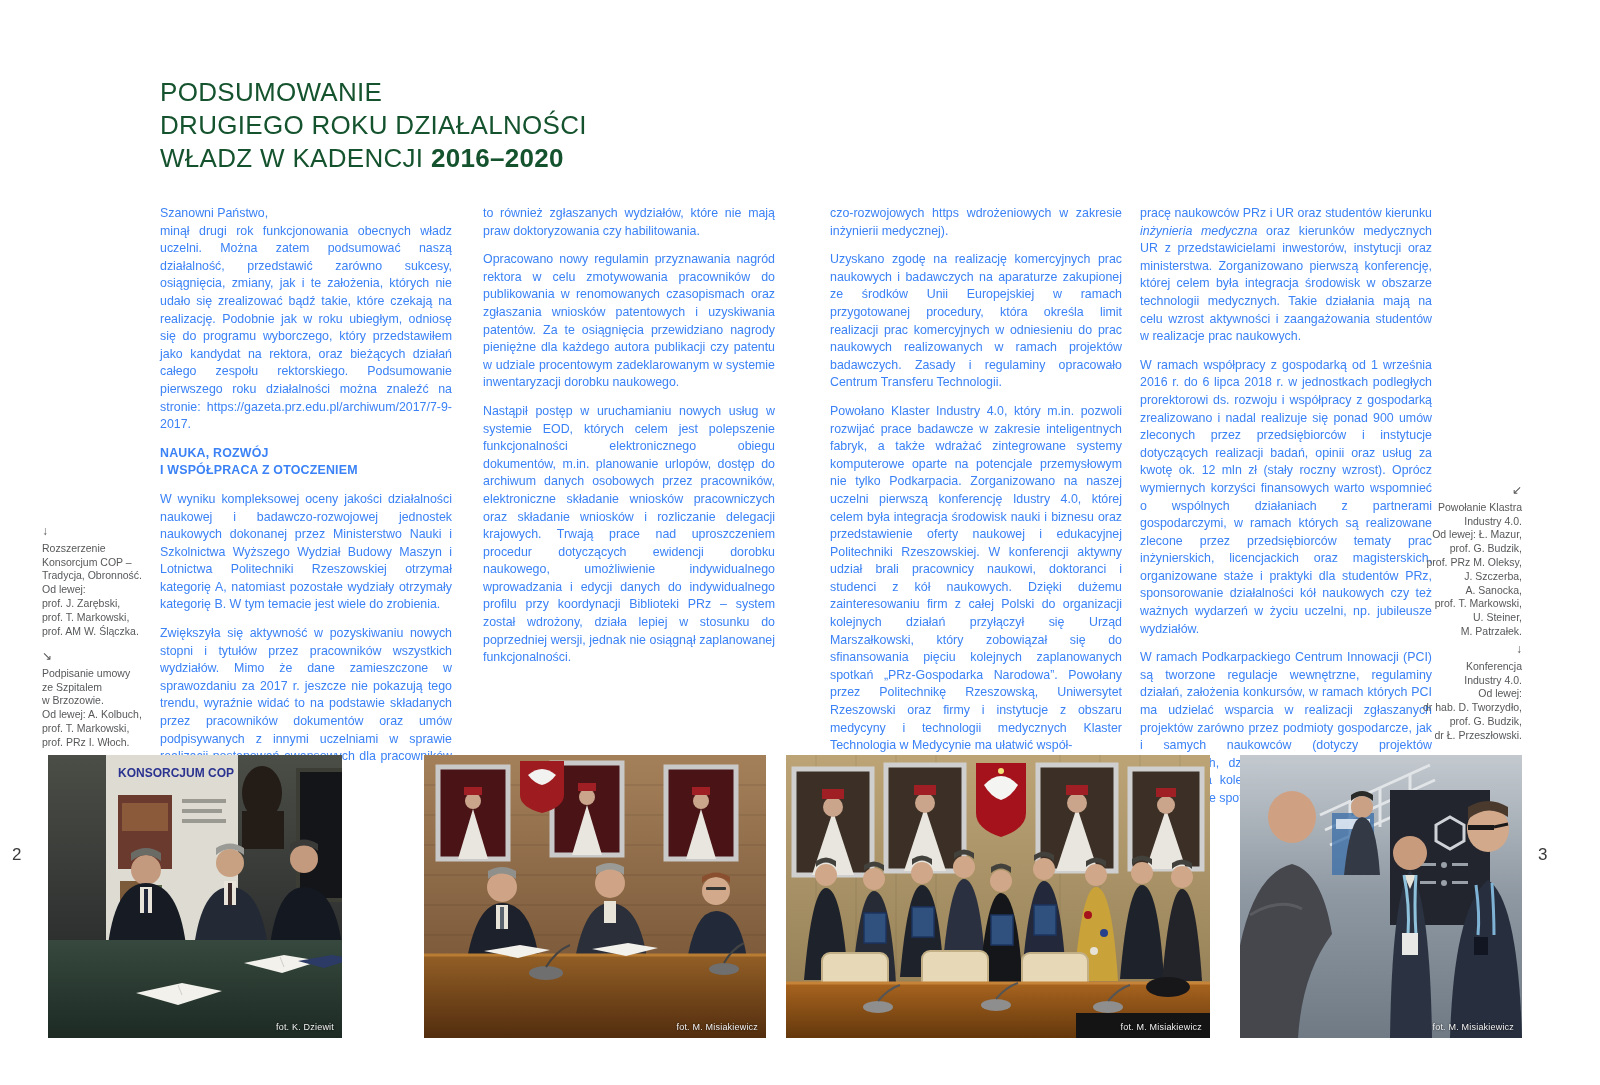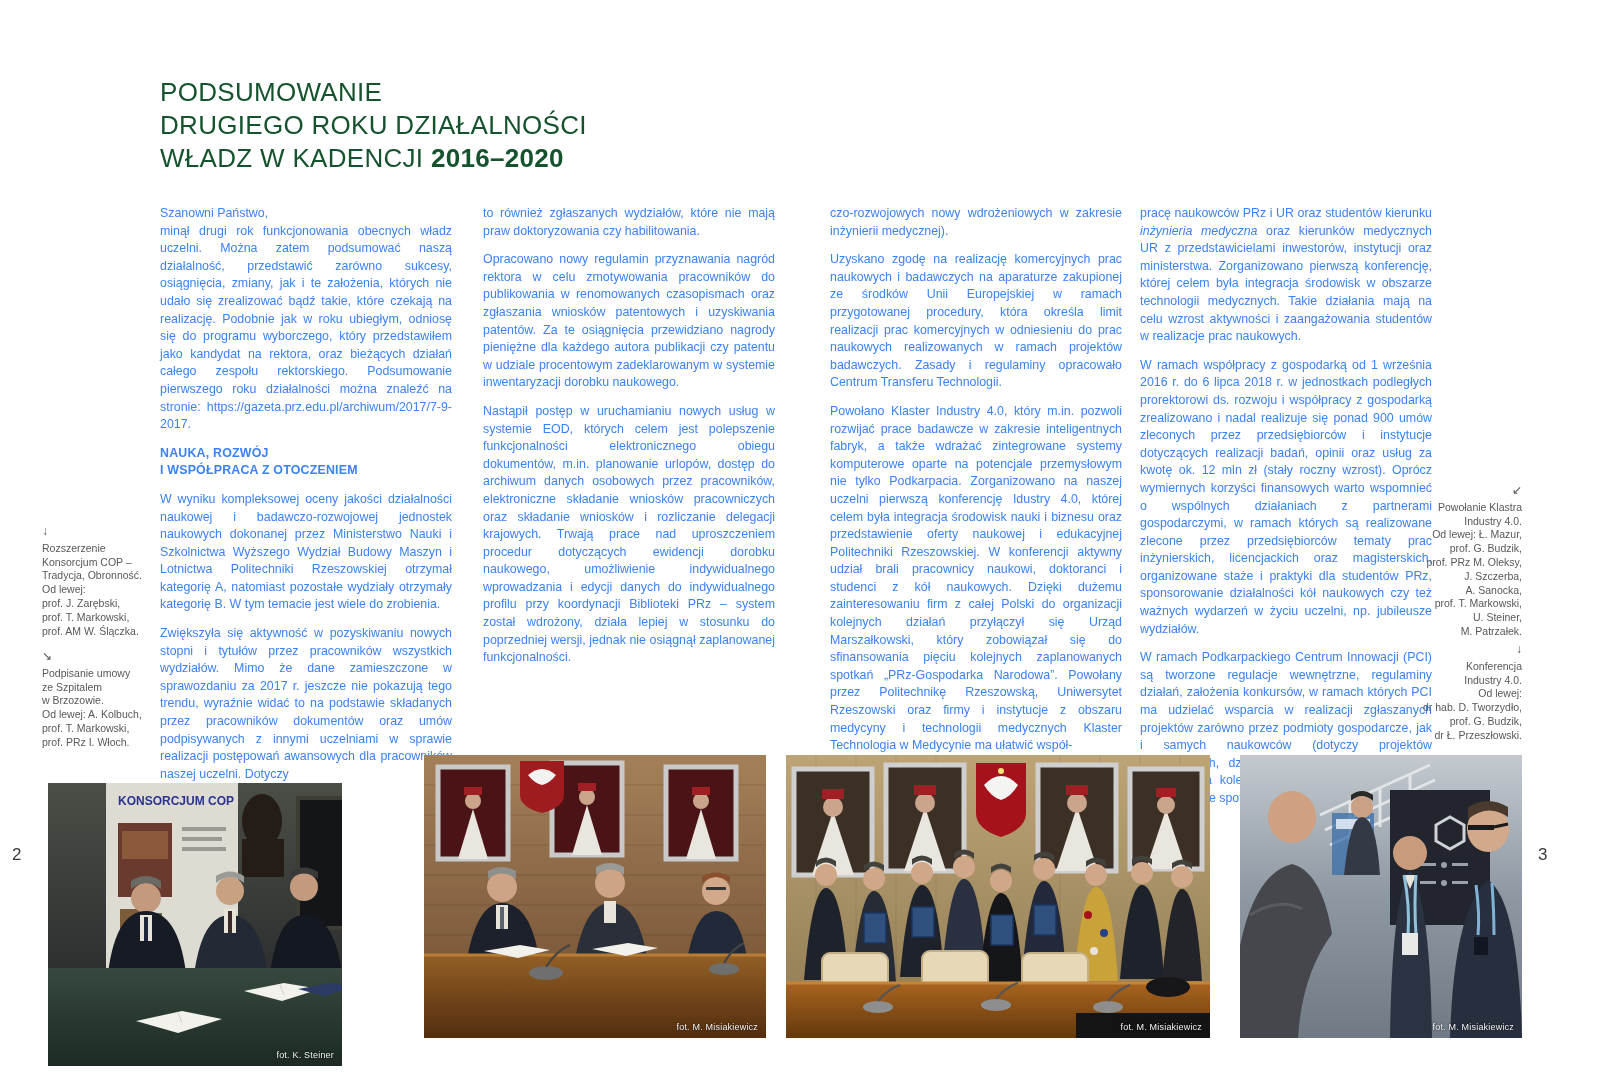--- a/index.html
+++ b/index.html
@@ -30,21 +30,21 @@
   .cap-r1{top:484px;} .cap-r2{top:643px;}
   .cap-right .arrow{text-align:right;}
 
   
   .pagenum{position:absolute;top:845px;font-size:17px;color:#3a3a3a;}
   .pn-left{left:12px;} .pn-right{left:1538px;}
 
   
   .photo{position:absolute;top:755px;height:283px;overflow:hidden;background:#777;}
   .photo svg{display:block;}
-  .ph1{left:48px;width:294px;margin-top:28px;}
+  .ph1{left:48px;width:294px;}
   .ph2{left:424px;width:342px;}
   .ph3{left:786px;width:424px;}
   .ph4{left:1240px;width:282px;}
   .credit{position:absolute;right:8px;bottom:6px;color:#f2f2f2;font-size:9px;letter-spacing:.2px;
           text-shadow:0 0 2px rgba(0,0,0,.8);}
 </style>
 </head>
 <body>
 
 <div class="spread">
@@ -64,21 +64,21 @@
     <p>Zwiększyła się aktywność w pozyskiwaniu nowych stopni i tytułów przez pracowników wszystkich wydziałów. Mimo że dane zamieszczone w sprawozdaniu za 2017 r. jeszcze nie pokazują tego trendu, wyraźnie widać to na podstawie składanych przez pracowników dokumentów oraz umów podpisywanych z innymi uczelniami w sprawie realizacji postępowań awansowych dla pracowników naszej uczelni. Dotyczy</p>
   </div>
 
   <div class="col col2">
     <p>to również zgłaszanych wydziałów, które nie mają praw doktoryzowania czy habilitowania.</p>
     <p>Opracowano nowy regulamin przyznawania nagród rektora w celu zmotywowania pracowników do publikowania w renomowanych czasopismach oraz zgłaszania wniosków patentowych i uzyskiwania patentów. Za te osiągnięcia przewidziano nagrody pieniężne dla każdego autora publikacji czy patentu w udziale procentowym zadeklarowanym w systemie inwentaryzacji dorobku naukowego.</p>
     <p>Nastąpił postęp w uruchamianiu nowych usług w systemie EOD, których celem jest polepszenie funkcjonalności elektronicznego obiegu dokumentów, m.in. planowanie urlopów, dostęp do archiwum danych osobowych przez pracowników, elektroniczne składanie wniosków pracowniczych oraz składanie wniosków i rozliczanie delegacji krajowych. Trwają prace nad uproszczeniem procedur dotyczących ewidencji dorobku naukowego, umożliwienie indywidualnego wprowadzania i edycji danych do indywidualnego profilu przy koordynacji Biblioteki PRz – system został wdrożony, działa lepiej w stosunku do poprzedniej wersji, jednak nie osiągnął zaplanowanej funkcjonalności.</p>
   </div>
 
   <div class="col col3">
-    <p>czo-rozwojowych nowy wdrożeniowych w zakresie inżynierii medycznej).</p>
+    <p>czo-rozwojowych https wdrożeniowych w zakresie inżynierii medycznej).</p>
     <p>Uzyskano zgodę na realizację komercyjnych prac naukowych i badawczych na aparaturze zakupionej ze środków Unii Europejskiej w ramach przygotowanej procedury, która określa limit realizacji prac komercyjnych w odniesieniu do prac naukowych realizowanych w ramach projektów badawczych. Zasady i regulaminy opracowało Centrum Transferu Technologii.</p>
     <p>Powołano Klaster Industry 4.0, który m.in. pozwoli rozwijać prace badawcze w zakresie inteligentnych fabryk, a także wdrażać zintegrowane systemy komputerowe oparte na potencjale przemysłowym nie tylko Podkarpacia. Zorganizowano na naszej uczelni pierwszą konferencję Idustry 4.0, której celem była integracja środowisk nauki i biznesu oraz przedstawienie oferty naukowej i edukacyjnej Politechniki Rzeszowskiej. W konferencji aktywny udział brali pracownicy naukowi, doktoranci i studenci z kół naukowych. Dzięki dużemu zainteresowaniu firm z całej Polski do organizacji kolejnych działań przyłączył się Urząd Marszałkowski, który zobowiązał się do sfinansowania pięciu kolejnych zaplanowanych spotkań „PRz-Gospodarka Narodowa”. Powołany przez Politechnikę Rzeszowską, Uniwersytet Rzeszowski oraz firmy i instytucje z obszaru medycyny i technologii medycznych Klaster Technologia w Medycynie ma ułatwić współ-</p>
   </div>
 
   <div class="col col4">
     <p><span>pracę naukowców PRz i UR oraz studentów kierunku </span><span class="ital">inżynieria medyczna</span><span> oraz kierunków medycznych UR z przedstawicielami inwestorów, instytucji oraz ministerstwa. Zorganizowano pierwszą konferencję, której celem była integracja środowisk w obszarze technologii medycznych. Takie działania mają na celu wzrost aktywności i zaangażowania studentów w realizacje prac naukowych.</span></p>
     <p>W ramach współpracy z gospodarką od 1 września 2016 r. do 6 lipca 2018 r. w jednostkach podległych prorektorowi ds. rozwoju i współpracy z gospodarką zrealizowano i nadal realizuje się ponad 900 umów zleconych przez przedsiębiorców i instytucje dotyczących realizacji badań, opinii oraz usług za kwotę ok. 12 mln zł (stały roczny wzrost). Oprócz wymiernych korzyści finansowych warto wspomnieć o wspólnych działaniach z partnerami gospodarczymi, w ramach których są realizowane zlecone przez przedsiębiorców tematy prac inżynierskich, licencjackich oraz magisterskich, organizowane staże i praktyki dla studentów PRz, sponsorowanie działalności kół naukowych czy też ważnych wydarzeń w życiu uczelni, np. jubileusze wydziałów.</p>
     <p>W ramach Podkarpackiego Centrum Innowacji (PCI) są tworzone regulacje wewnętrzne, regulaminy działań, założenia konkursów, w ramach których PCI ma udzielać wsparcia w realizacji zgłaszanych projektów zarówno przez podmioty gospodarcze, jak i samych naukowców (dotyczy projektów komercyjnych, dzięki którym PCI może zarabiać fundusze na kolejne działania). Organizowane są cotygodniowe spotkania ro-</p>
   </div>
 
@@ -174,21 +174,21 @@
       </g>
       <g>
         <rect x="0" y="185" width="342" height="98" fill="url(#p1tbl)"></rect>
         <path d="M88 238 l46 -10 l40 8 l-44 14 z" fill="#f2f1ec"></path>
         <path d="M130 230 l4 10" stroke="#cfcfc8" stroke-width="1"></path>
         <path d="M196 208 l40 -8 l36 6 l-38 12 z" fill="#f2f1ec"></path>
         <path d="M232 202 l4 10" stroke="#cfcfc8" stroke-width="1"></path>
         <path d="M250 206 l34 -6 l22 4 l-30 9 z" fill="#2c3a66"></path>
       </g>
     </svg>
-    <span class="credit">fot. K. Steiner</span>
+    <span class="credit">fot. K. Dziewit</span>
   </div>
 
   <div class="photo ph2">
     <svg width="342" height="283" viewBox="0 0 342 283">
       <defs>
         <linearGradient id="p2bg" x1="0" y1="0" x2="0" y2="1">
           <stop offset="0" stop-color="#a4805a"></stop>
             <stop offset="1" stop-color="#6e4c2f"></stop>
         </linearGradient>
         <linearGradient id="p2desk" x1="0" y1="0" x2="0" y2="1">

